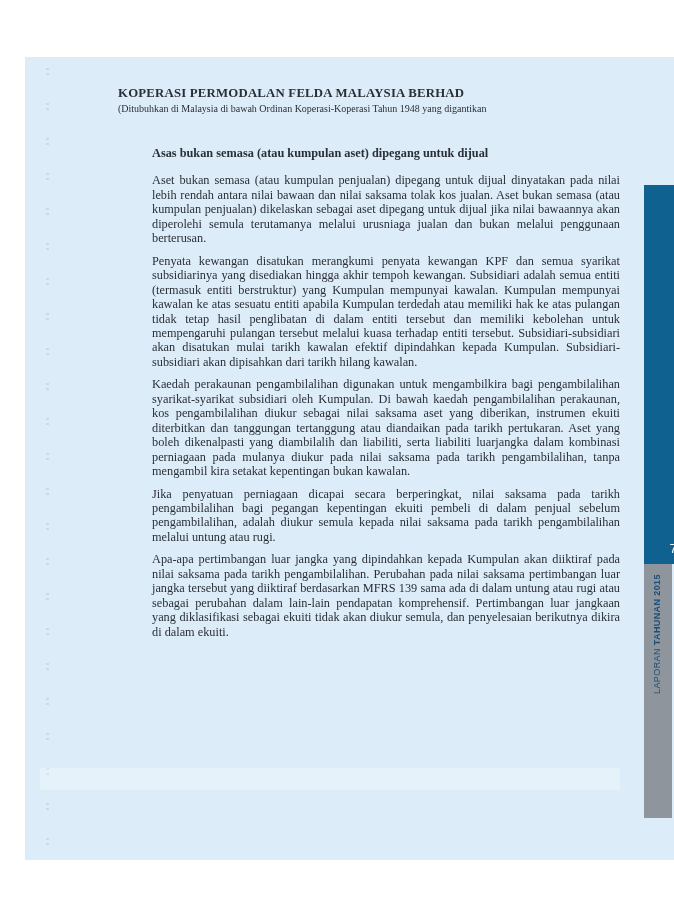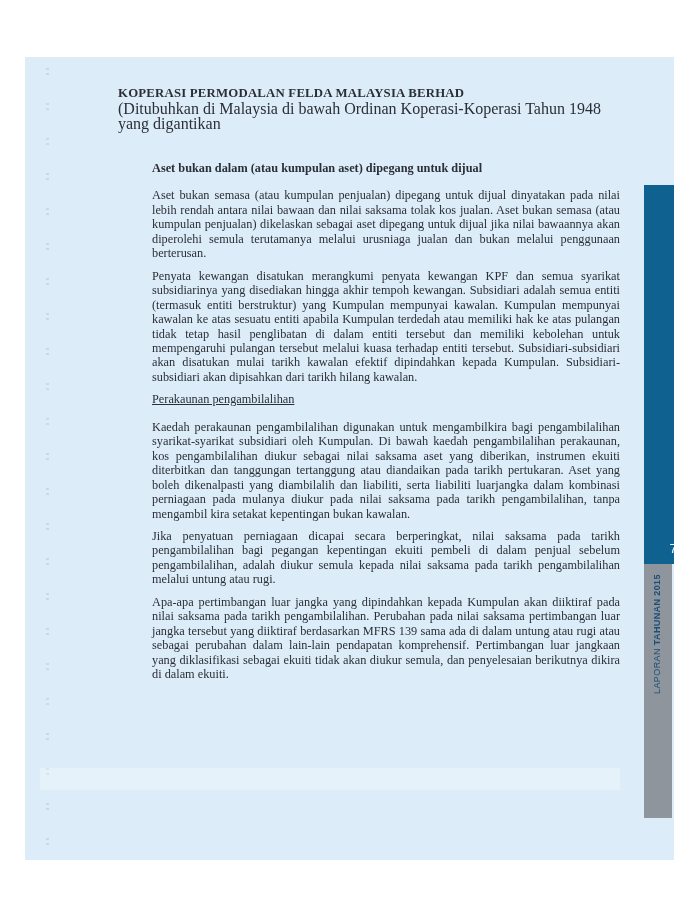--- a/index.html
+++ b/index.html
@@ -28,21 +28,21 @@
     opacity:.55;
   }
   .doc{
     position:absolute;left:25px;top:57px;width:619px;
     color:#2b2e36;
   }
   .doc-header{padding:29px 0 0 93px;width:500px;}
   .doc-title{
     font-weight:bold;font-size:12.8px;line-height:15px;letter-spacing:.2px;
   }
-  .doc-sub{font-size:16px;line-height:15px;}
+  .doc-sub{font-size:10px;line-height:15px;}
   .body-col{
     margin:30px 0 0 127px;width:468px;
     font-size:12.3px;line-height:14.45px;
     text-align:justify;
   }
   .sec-heading{
     font-size:12.3px;font-weight:bold;margin:0 0 13px 0;
   }
   .sec-heading.underlined{font-weight:normal;text-decoration:underline;}
   .body-col p{margin:0 0 8px 0;}
@@ -78,26 +78,25 @@
   <div class="artifact-dots"></div>
   <div class="scan-band"></div>
 
   <div class="doc">
     <div class="doc-header">
       <div class="doc-title">KOPERASI PERMODALAN FELDA MALAYSIA BERHAD</div>
       <div class="doc-sub">(Ditubuhkan di Malaysia di bawah Ordinan Koperasi-Koperasi Tahun 1948 yang digantikan</div>
     </div>
 
     <div class="body-col">
-      <div class="sec-heading">Aset bukan dalam (atau kumpulan aset) dipegang untuk dijual</div>
+      <div class="sec-heading">Asas bukan semasa (atau kumpulan aset) dipegang untuk dijual</div>
       <p class="gap-after">Aset bukan semasa (atau kumpulan penjualan) dipegang untuk dijual dinyatakan pada nilai lebih rendah antara nilai bawaan dan nilai saksama tolak kos jualan. Aset bukan semasa (atau kumpulan penjualan) dikelaskan sebagai aset dipegang untuk dijual jika nilai bawaannya akan diperolehi semula terutamanya melalui urusniaga jualan dan bukan melalui penggunaan berterusan.</p>
 
       <p class="gap-after">Penyata kewangan disatukan merangkumi penyata kewangan KPF dan semua syarikat subsidiarinya yang disediakan hingga akhir tempoh kewangan. Subsidiari adalah semua entiti (termasuk entiti berstruktur) yang Kumpulan mempunyai kawalan. Kumpulan mempunyai kawalan ke atas sesuatu entiti apabila Kumpulan terdedah atau memiliki hak ke atas pulangan tidak tetap hasil penglibatan di dalam entiti tersebut dan memiliki kebolehan untuk mempengaruhi pulangan tersebut melalui kuasa terhadap entiti tersebut. Subsidiari-subsidiari akan disatukan mulai tarikh kawalan efektif dipindahkan kepada Kumpulan. Subsidiari-subsidiari akan dipisahkan dari tarikh hilang kawalan.</p>
 
-      <div class="sec-heading underlined">Perakaunan pengambilalihan</div>
       <p>Kaedah perakaunan pengambilalihan digunakan untuk mengambilkira bagi pengambilalihan syarikat-syarikat subsidiari oleh Kumpulan. Di bawah kaedah pengambilalihan perakaunan, kos pengambilalihan diukur sebagai nilai saksama aset yang diberikan, instrumen ekuiti diterbitkan dan tanggungan tertanggung atau diandaikan pada tarikh pertukaran. Aset yang boleh dikenalpasti yang diambilalih dan liabiliti, serta liabiliti luarjangka dalam kombinasi perniagaan pada mulanya diukur pada nilai saksama pada tarikh pengambilalihan, tanpa mengambil kira setakat kepentingan bukan kawalan.</p>
       <p>Jika penyatuan perniagaan dicapai secara berperingkat, nilai saksama pada tarikh pengambilalihan bagi pegangan kepentingan ekuiti pembeli di dalam penjual sebelum pengambilalihan, adalah diukur semula kepada nilai saksama pada tarikh pengambilalihan melalui untung atau rugi.</p>
       <p>Apa-apa pertimbangan luar jangka yang dipindahkan kepada Kumpulan akan diiktiraf pada nilai saksama pada tarikh pengambilalihan. Perubahan pada nilai saksama pertimbangan luar jangka tersebut yang diiktiraf berdasarkan MFRS 139 sama ada di dalam untung atau rugi atau sebagai perubahan dalam lain-lain pendapatan komprehensif. Pertimbangan luar jangkaan yang diklasifikasi sebagai ekuiti tidak akan diukur semula, dan penyelesaian berikutnya dikira di dalam ekuiti.</p>
     </div>
   </div>
 
   <div class="page-tab">
     <div class="page-number">79</div>
   </div>
 

